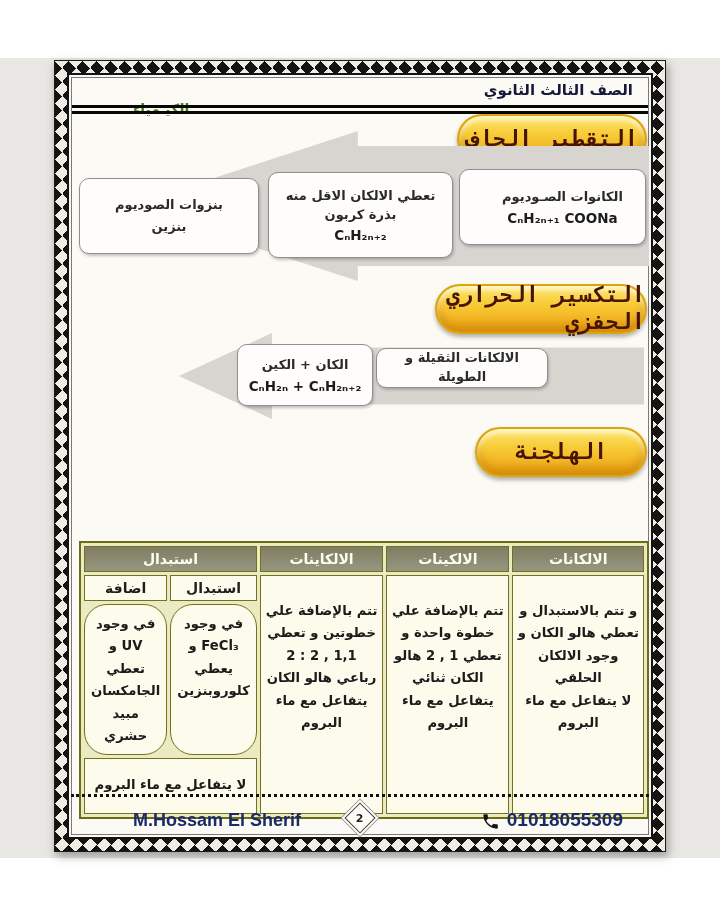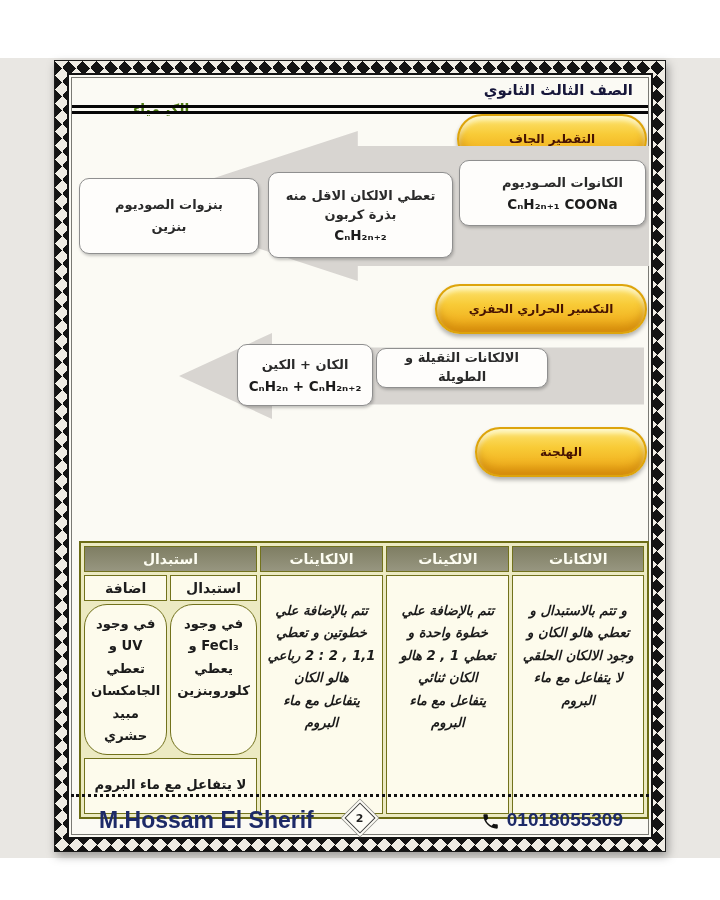--- a/index.html
+++ b/index.html
@@ -23,70 +23,70 @@
   .hdr-course { position:absolute; top:10px; left:64px; font-size:14px; font-weight:bold; color:#4d7c0f;margin-top:16px; }
   .hdr-rule { position:absolute; top:30px; left:3px; right:3px; height:9px;
               border-top:3.5px solid #060606; border-bottom:3.5px solid #060606; }
 
   
   .pill { position:absolute; height:50px; border-radius:26px;
           background:linear-gradient(180deg, #fde472 0%, #f8cb37 40%, #eda211 100%);
           border:2px solid #dda40c;
           box-shadow:0 3px 4px rgba(0,0,0,.30), inset 0 -7px 9px rgba(176,106,2,.40), inset 0 4px 5px rgba(255,255,230,.8);
           display:flex; align-items:center; justify-content:center;
-          font-weight:bold; color:#47130286; color:#471302; font-size:12px; direction:rtl; }
+          font-weight:bold; color:#47130286; color:#471302; font-size:22px; direction:rtl;font-family:Liberation Mono, monospace; }
   .pill1 { top:39px; right:4px; width:190px; }
   .pill2 { top:209px; right:4px; width:212px; }
   .pill3 { top:352px; right:4px; width:172px; }
 
   
   .arrow { position:absolute; background:#d8d5d1; }
   .arrow1 { left:60px; top:56px; width:520px; height:150px;
             clip-path:polygon(0 50%, 44% 0, 44% 10%, 100% 10%, 100% 90%, 44% 90%, 44% 100%); }
   .arrow2 { left:110px; top:258px; width:465px; height:86px;
             clip-path:polygon(0 50%, 20% 0, 20% 17%, 100% 17%, 100% 83%, 20% 83%, 20% 100%); }
 
   
   .fbox { position:absolute; background:#fefdfb; border:1.5px solid #8f8f8f; border-radius:10px;
           box-shadow:1px 2px 3px rgba(0,0,0,.22);
           display:flex; flex-direction:column; align-items:center; justify-content:center;
           direction:rtl; text-align:center; padding:4px 8px; gap:3px; }
   .fbox .ar { font-size:13px; font-weight:bold; color:#2a2a2a; line-height:1.45; }
   .fbox .formula { direction:ltr; font-size:13.5px; font-weight:bold; color:#1c1c1c; }
-  .b-r1-reactant { top:85px; left:390px; width:187px; height:66px;padding-left:28px; }
+  .b-r1-reactant { top:94px; left:390px; width:187px; height:76px;padding-left:28px; }
   .b-r1-mid      { top:97px;  left:199px; width:185px; height:86px; }
   .b-r1-left     { top:103px; left:10px;  width:180px; height:76px; }
   .b-r2-reactant { top:273px; left:307px; width:172px; height:40px; }
   .b-r2-product  { top:269px; left:168px; width:136px; height:62px; }
 
   
   .note { position:absolute; top:431px; left:8px; right:8px; direction:rtl; text-align:right;
           font-size:15px; font-weight:bold; color:#101010; }
 
   
   .cmp { position:absolute; top:466px; left:10px; width:570px;
          border-collapse:separate; border-spacing:3px; direction:rtl;
          background:#eceac2; border:2px solid #6d6d16; table-layout:fixed; }
   .cmp th, .cmp td { border:1.6px solid #72721c; }
   .cmp th.head { height:26px; background:linear-gradient(#7f7e63, #979680); color:#fdfdf2;
                  font-size:14px; font-weight:bold; }
   .cmp th.sub { height:26px; background:#fdfbec; color:#1e1e1e; font-size:14px; font-weight:bold;margin-left:36px; }
   .cmp td.cell { background:#fdfbec; color:#1b1b1b; font-size:13.2px; font-weight:bold;
                  text-align:center; vertical-align:top; line-height:1.7; padding:6px 4px; }
-  .cmp td.tall { padding-top:24px;font-style:italic; }
+  .cmp td.tall { padding-top:24px; }
   .cmp td.bcell { height:100px; padding-top:8px;border-radius:23px; }
   .cmp td.bbottom { height:56px; vertical-align:middle; }
   .cmp .p { display:block; }
 
   
   .foot-rule { position:absolute; top:719px; left:2px; right:2px; border-top:3.5px dotted #111; }
   .footer { position:absolute; top:728px; left:0; right:0; height:34px;
             display:flex; align-items:center; }
-  .author { margin-left:30px; font-family:"Liberation Sans", sans-serif;
-            font-size:23px; font-weight:bold; color:#1d2a68; }
+  .author { margin-left:64px; font-family:"Liberation Sans", sans-serif;
+            font-size:18px; font-weight:bold; color:#1d2a68; }
   .orn { position:absolute; left:50%; top:4px; transform:translateX(-50%) rotate(45deg);
          width:22px; height:22px; border:1.6px solid #3a3a3a; background:#fdfcf6;
          box-shadow:0 0 0 2px #fdfcf6, 0 0 0 2.8px #8a8a84;
          display:flex; align-items:center; justify-content:center; }
   .orn span { transform:rotate(-45deg); font-size:11px; font-weight:bold; color:#222; }
   .phone { margin-left:auto; margin-right:28px; display:flex; align-items:center; gap:7px;
            font-family:"Liberation Sans", sans-serif; font-size:19px; font-weight:bold; color:#1d2a68; }
   .phone svg { width:19px; height:19px; transform:translateY(1px); }
 </style>
 </head>

